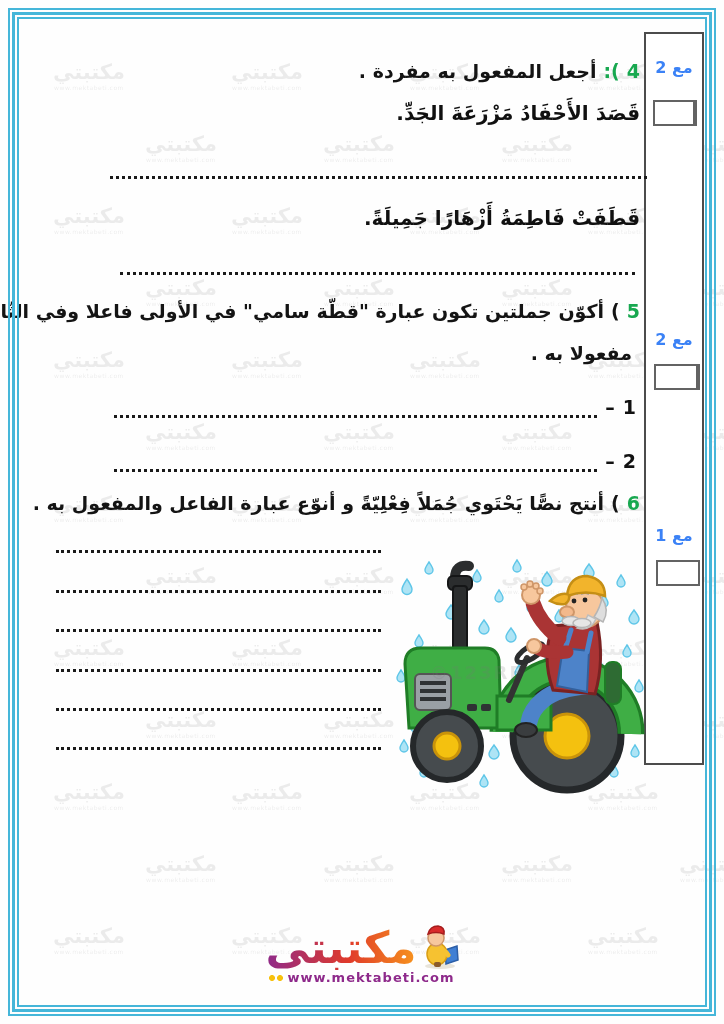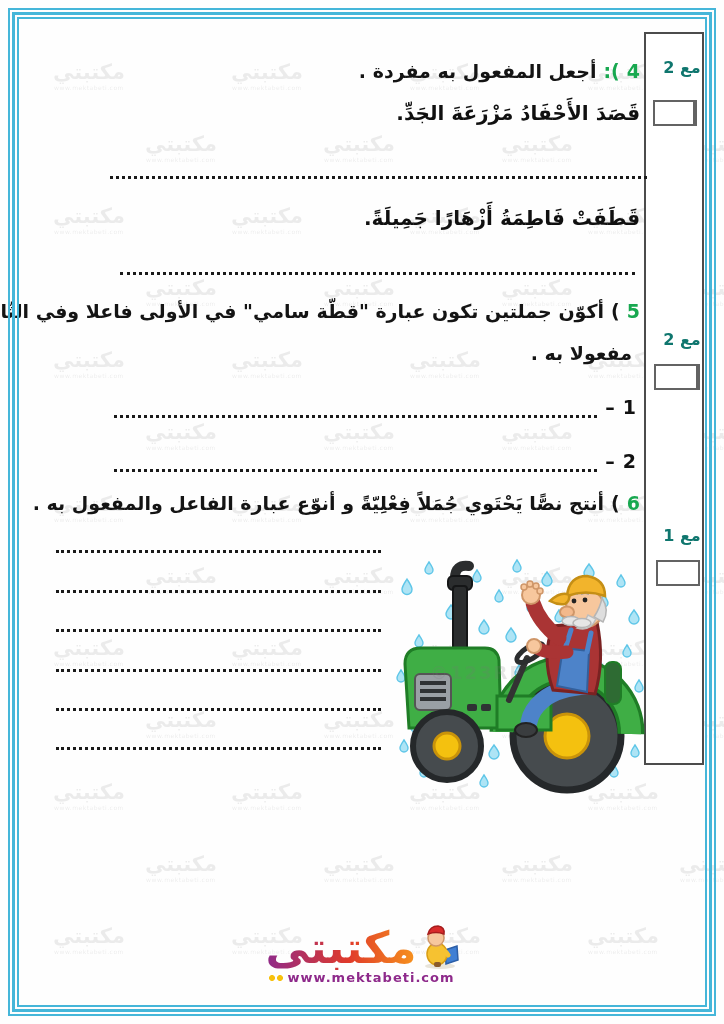--- a/index.html
+++ b/index.html
@@ -15,21 +15,21 @@
   
   #wm-layer{position:absolute;inset:0;z-index:0;}
   .wm{position:absolute;width:150px;text-align:center;opacity:.07;color:#000;pointer-events:none;}
   .wm-t{font-size:21px;font-weight:bold;direction:rtl;}
   .wm-u{font-size:6px;letter-spacing:.5px;direction:ltr;}
 
   
   .marks-col{position:absolute;z-index:1;left:644px;top:32px;width:60px;height:733px;
              border:2px solid #4c4c4c;box-sizing:border-box;background:#fff;}
   .mark-label{position:absolute;z-index:2;left:644px;width:60px;text-align:center;
-              font-size:16px;font-weight:600;direction:rtl;color:#0f766e;padding-left:8px;}
+              font-size:16px;font-weight:600;direction:rtl;color:#3b82f6;}
   .mark-box{position:absolute;z-index:2;display:flex;background:#fff;border:2px solid #636363;
             box-sizing:border-box;}
   .mark-box span{flex:1;}
   .mark-box span + span{border-right:2px solid #636363;}
 
   
   .ex-head{position:absolute;z-index:2;display:flex;direction:rtl;gap:7px;align-items:baseline;
            font-weight:bold;font-size:19px;color:#141414;white-space:nowrap;}
   .qnum{color:#18a850;direction:ltr;unicode-bidi:bidi-override;}
   .qpunct{direction:ltr;unicode-bidi:bidi-override;color:#141414;}

